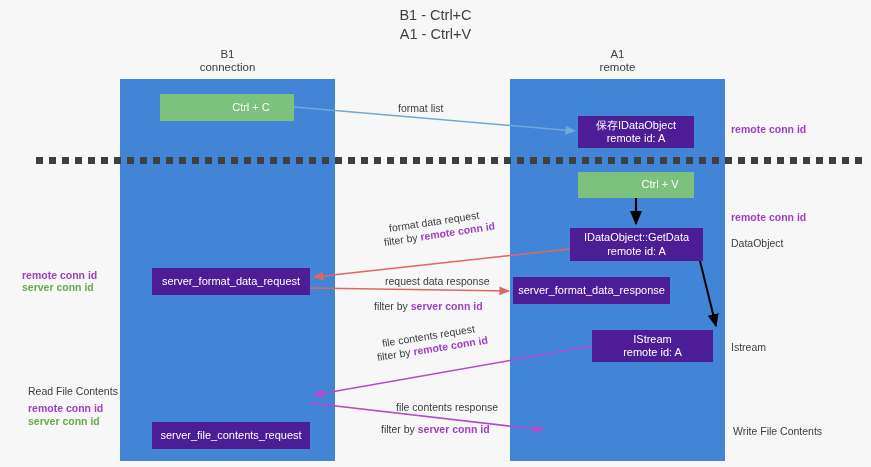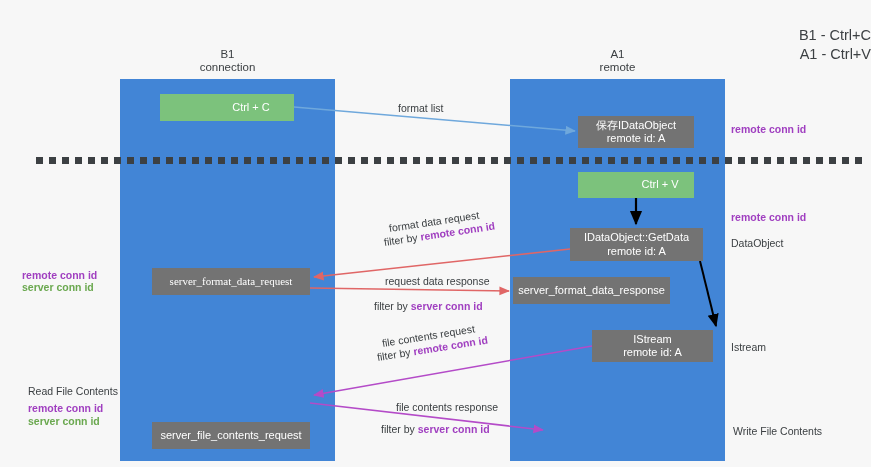--- a/index.html
+++ b/index.html
@@ -19,25 +19,24 @@
     position: absolute;
     inset: 0;
     width: 871px;
     height: 467px;
   }
   .abs { position: absolute; }
 
   
   #title {
     top: 6px; left: 0; width: 871px;
-    text-align: right;
+    text-align: center;
     font-size: 14.5px;
     line-height: 19px;
     color: #3c4043;
-    margin-top: 20px;
   }
 
   
   .col-header {
     text-align: center;
     font-size: 11.5px;
     line-height: 13px;
     color: #3c4043;
   }
   #col-b1 { top: 48px; left: 120px; width: 215px; }
@@ -64,27 +63,27 @@
     flex-direction: column;
     align-items: center;
     justify-content: center;
     color: #ffffff;
     font-size: 11px;
     line-height: 13.5px;
     text-align: center;
     white-space: pre-line;
   }
   .node.green { background: #7cc27c; padding-left: 48px; }
-  .node.orange { background: #737373; }
+  .node.orange { background: #4c1d95; }
 
   #node-ctrlc  { top: 94px;  left: 160px; width: 134px; height: 27px; }
   #node-idataobject { top: 116px; left: 578px; width: 116px; height: 32px; }
   #node-ctrlv  { top: 172px; left: 578px; width: 116px; height: 26px; }
   #node-getdata { top: 228px; left: 570px; width: 133px; height: 33px; }
-  #node-fmtreq  { top: 268px; left: 152px; width: 158px; height: 27px; font-family: Liberation Serif, serif; }
+  #node-fmtreq  { top: 268px; left: 152px; width: 158px; height: 27px; }
   #node-fmtresp { top: 277px; left: 513px; width: 157px; height: 27px; text-align: center; }
   #node-istream { top: 330px; left: 592px; width: 121px; height: 32px; }
   #node-filereq  { top: 385px; left: 152px; width: 158px; height: 27px; margin-top: 37px; }
   #node-fileresp { top: 417px; left: 547px; width: 160px; height: 27px; }
 
   
   .flow-label {
     font-size: 10.5px;
     line-height: 14px;
     color: #3c4043;

